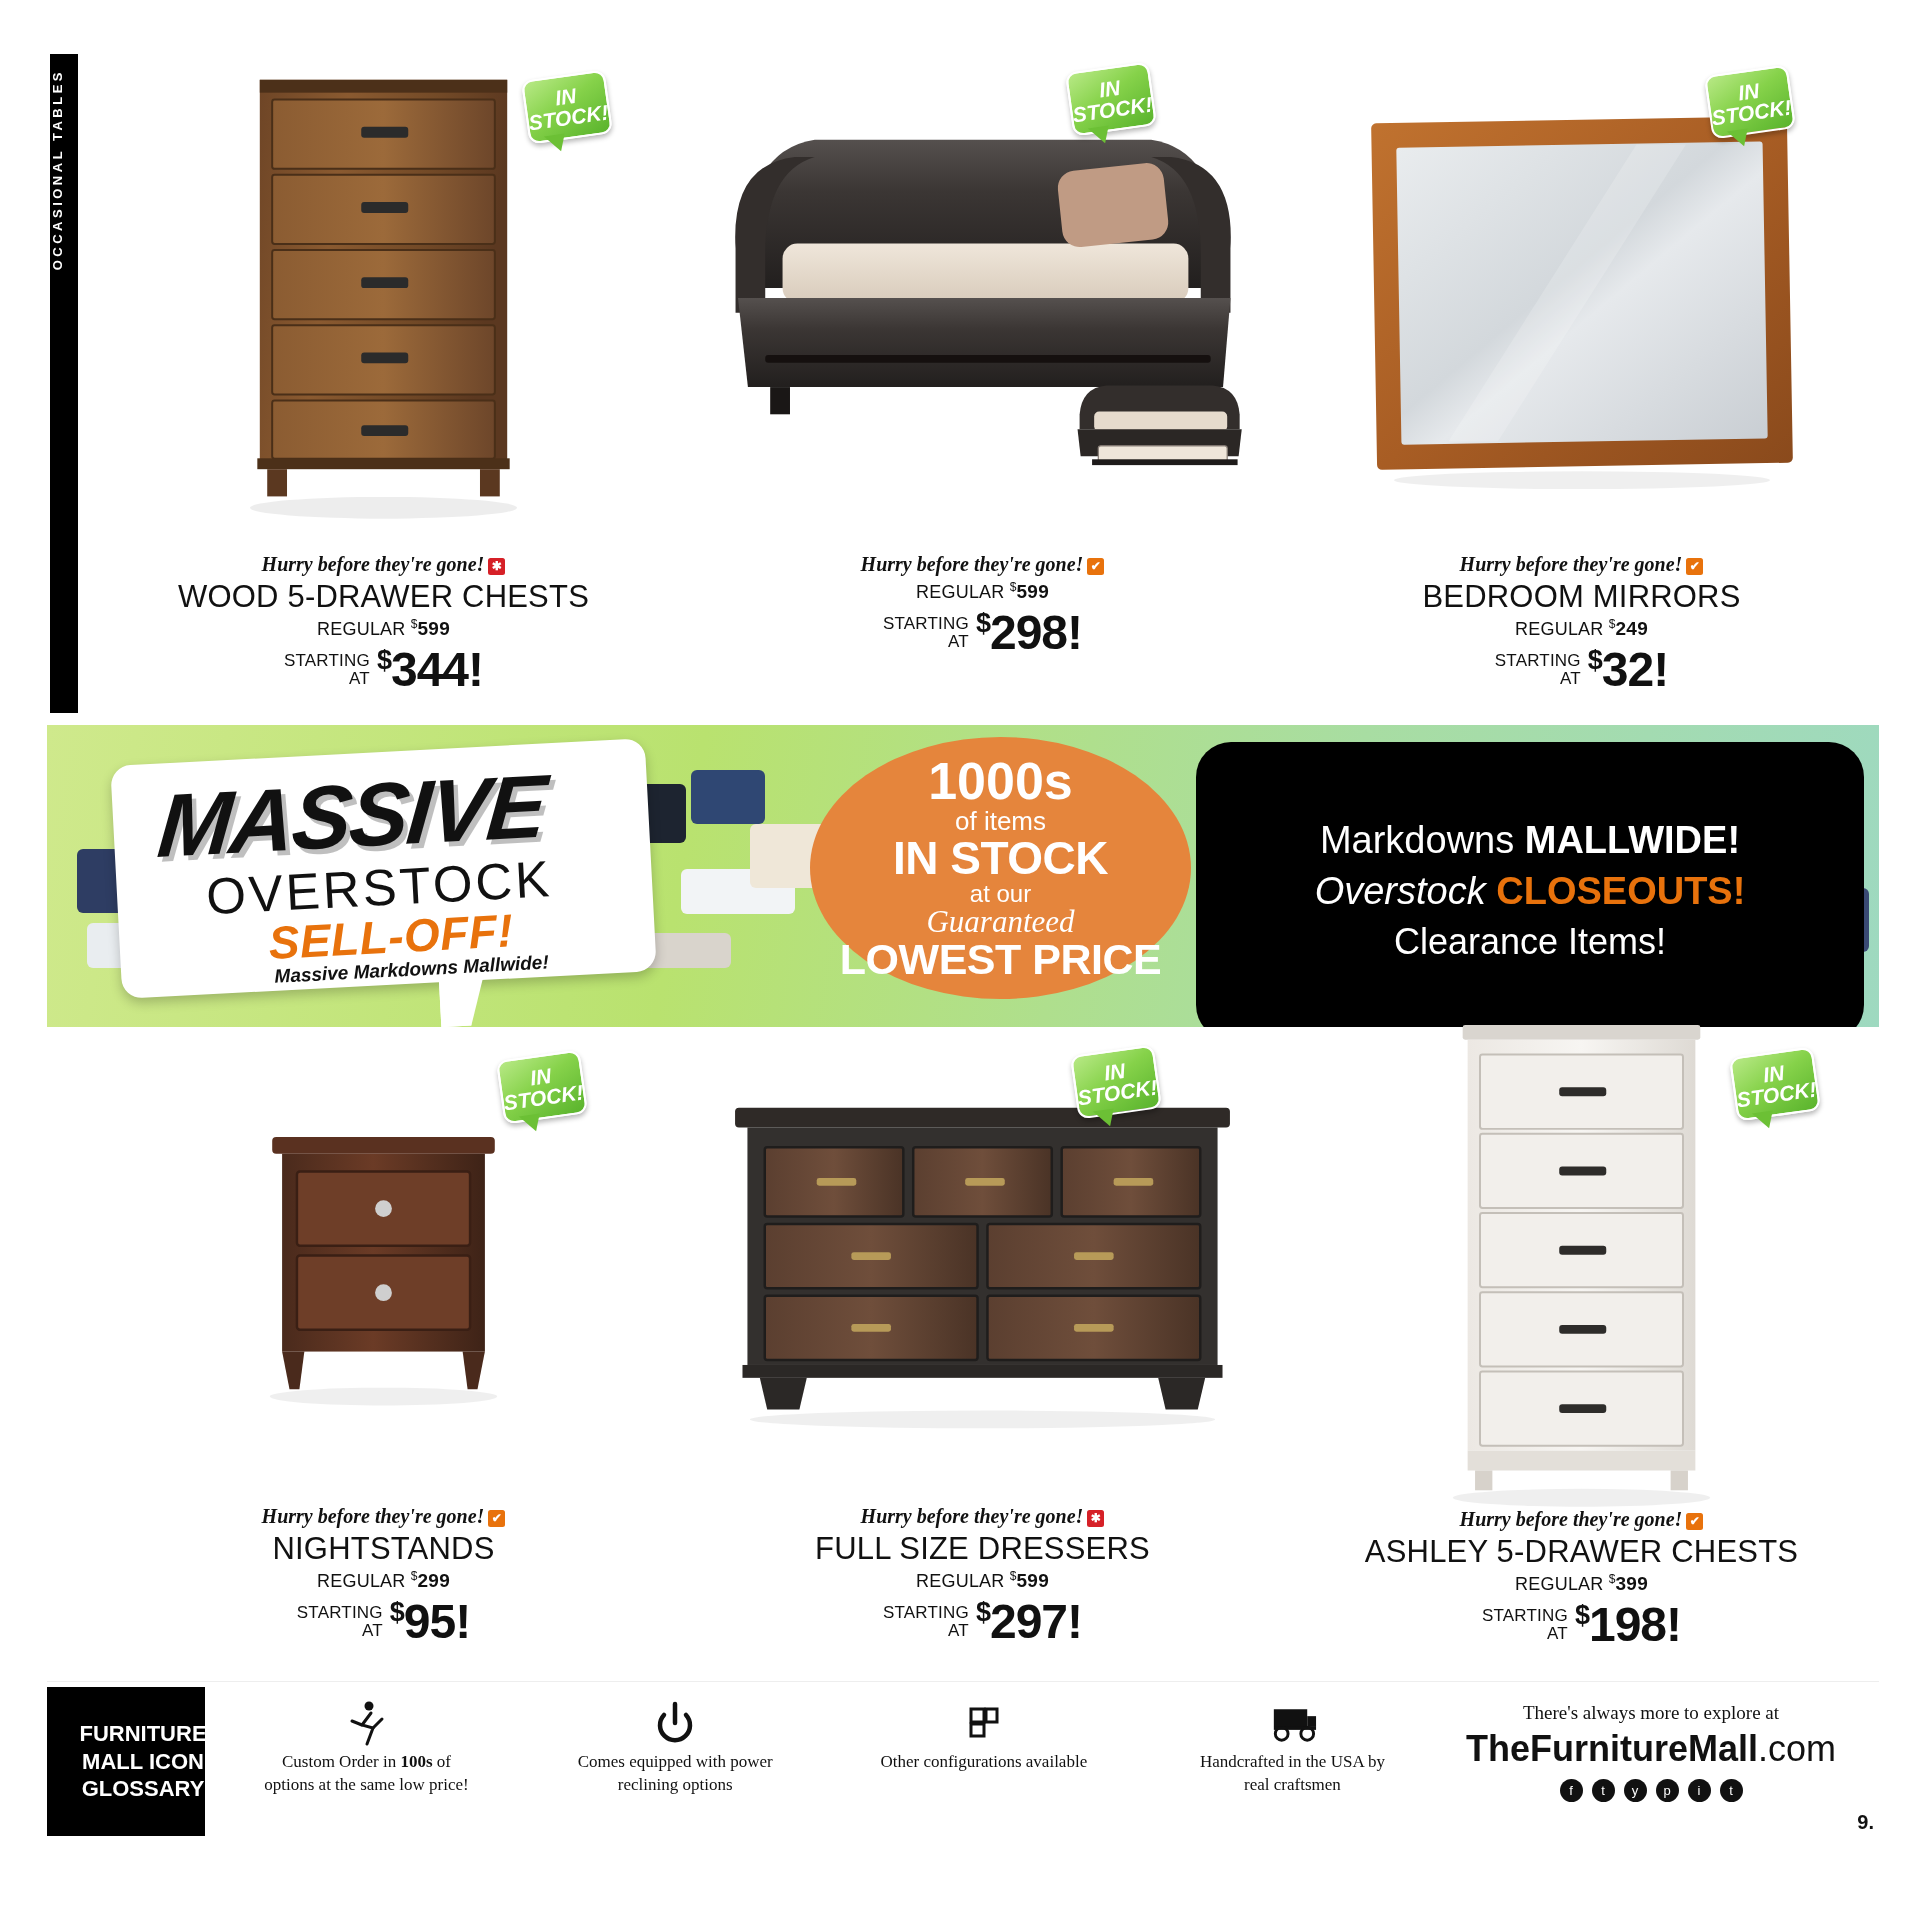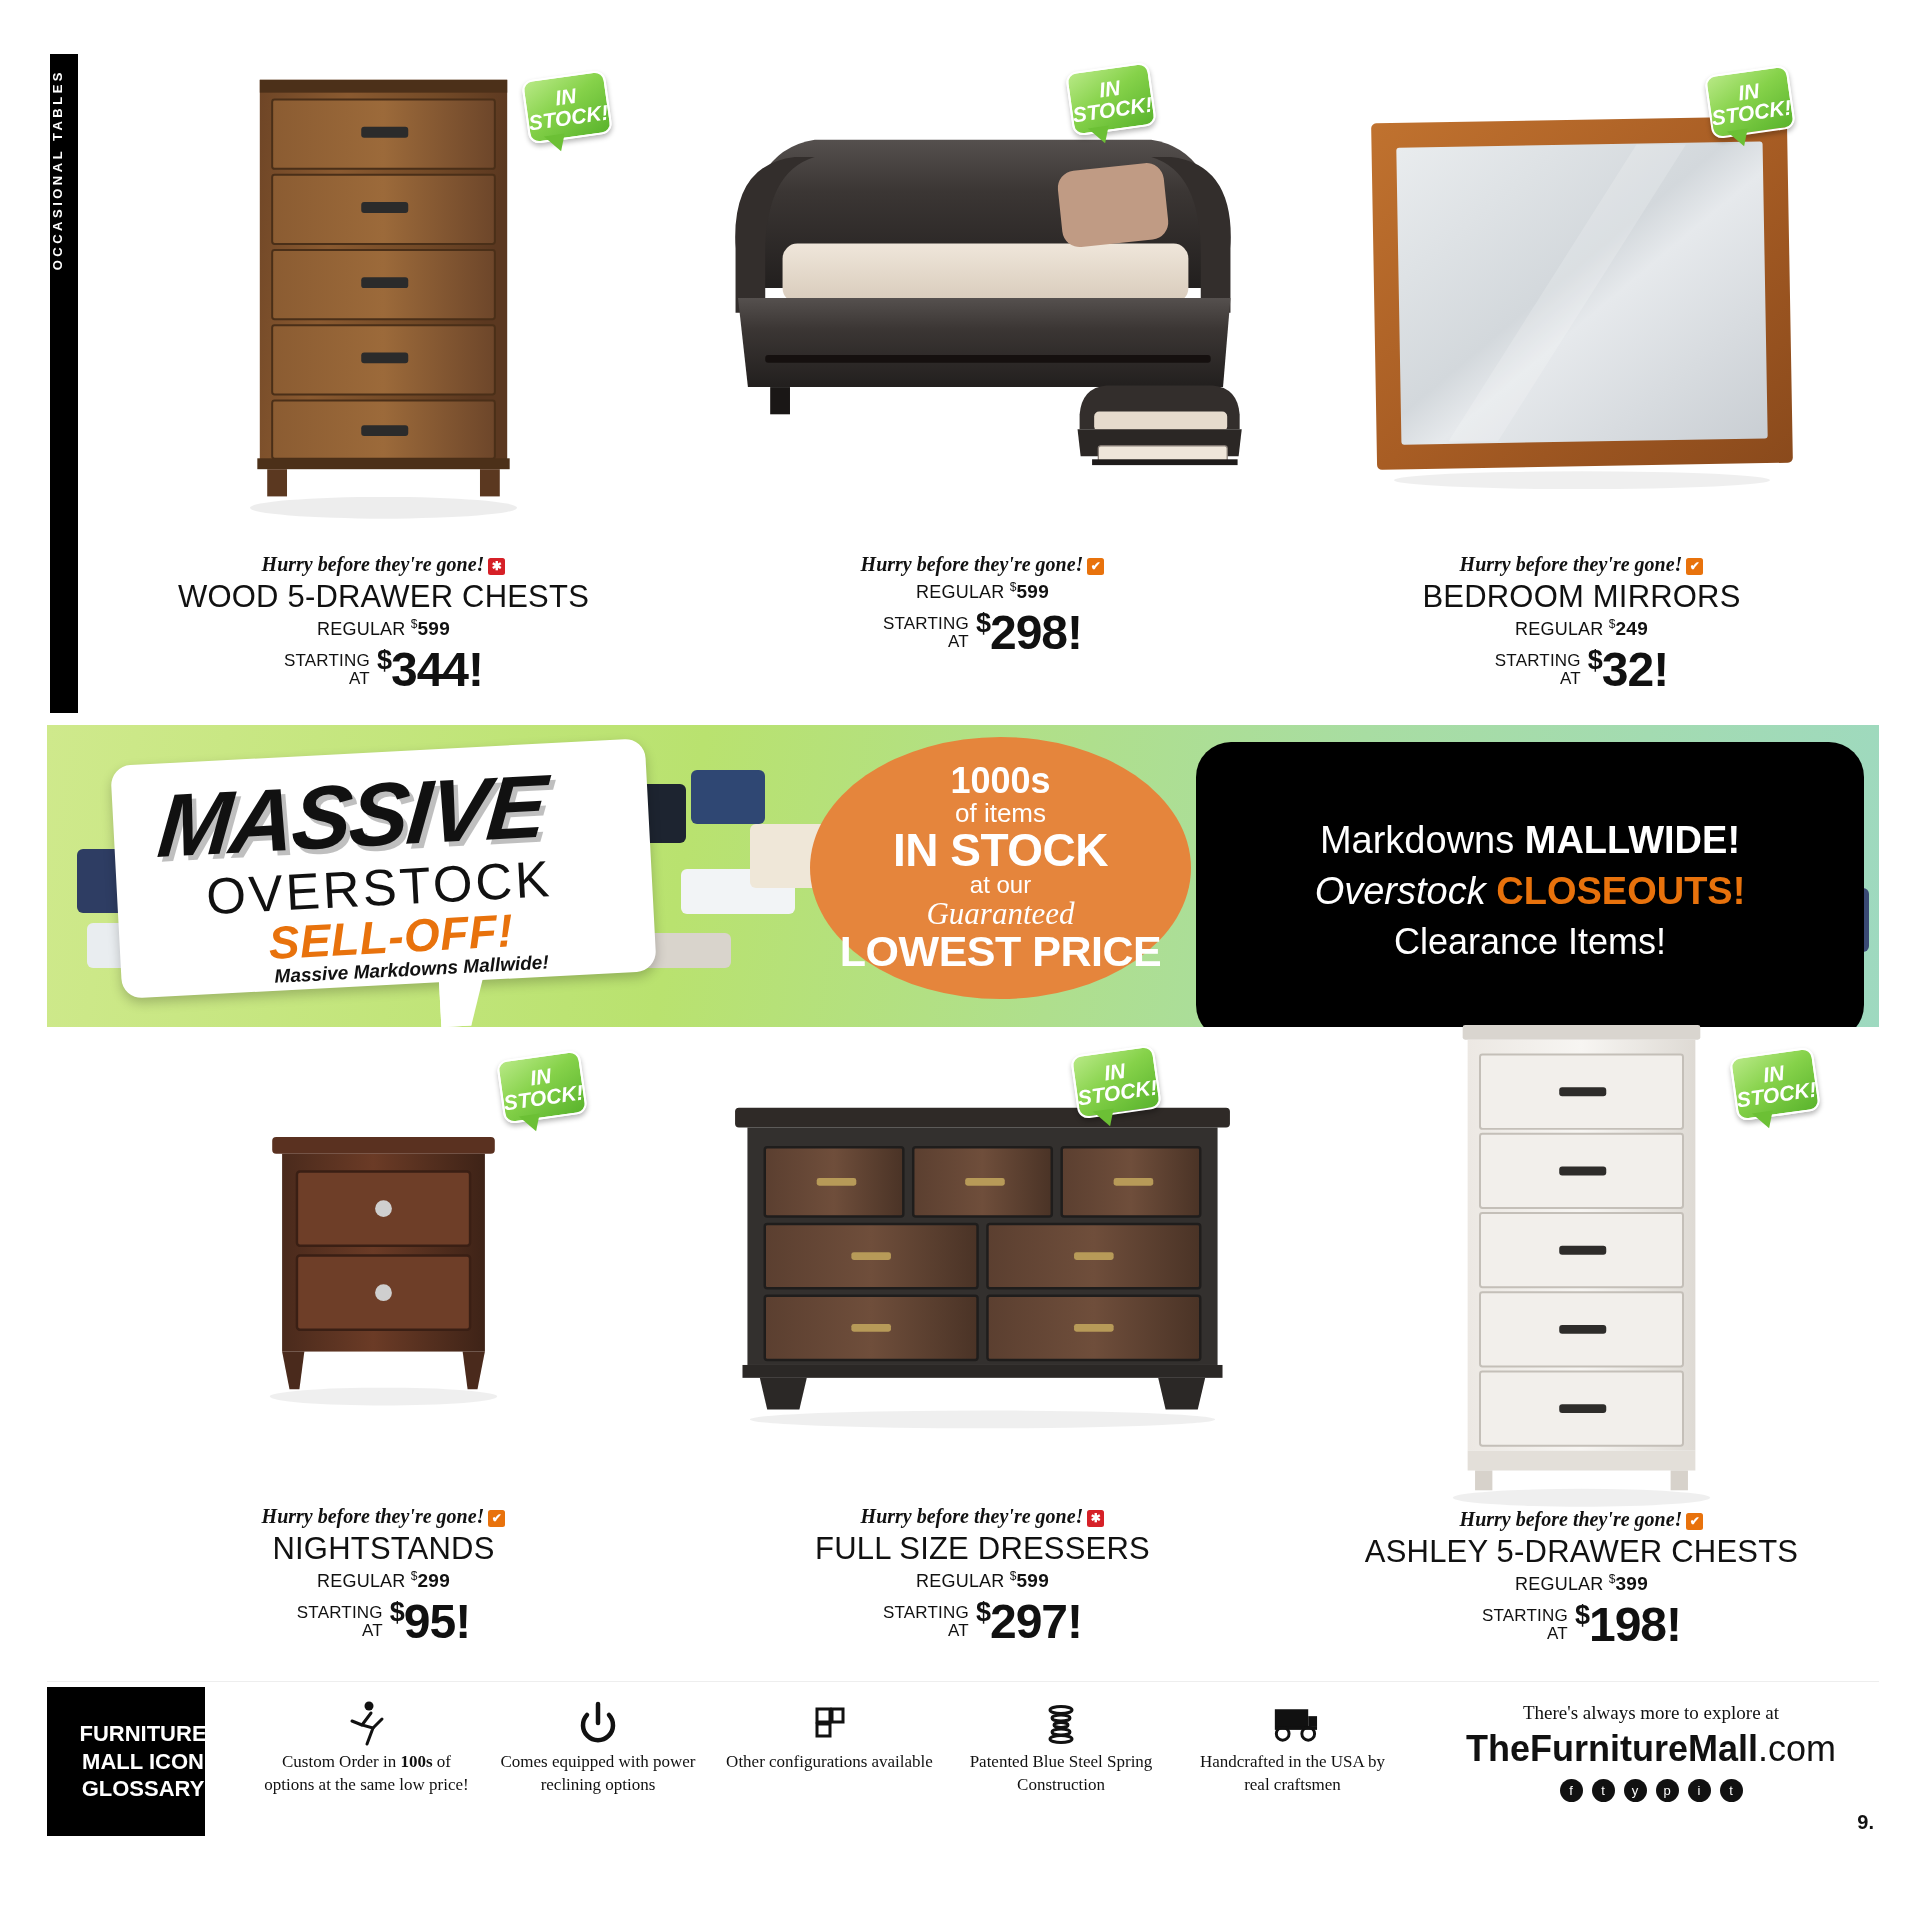--- a/index.html
+++ b/index.html
@@ -198,21 +198,21 @@
     position:absolute;
     left: 763px; top: 12.4px;
     width: 381px; height: 262px;
     border-radius: 50%;
     background:#e5853c;
     color:#fff;
     text-align:center;
     display:flex; flex-direction:column; align-items:center; justify-content:center;
     line-height: 1.02;
   }
-  .c-1000 { font-size: 36px; font-weight:bold; }
+  .c-1000 { font-size: 52px; font-weight:bold; }
   .c-items { font-size: 26px; }
   .c-instock { font-size: 46px; font-weight:bold; letter-spacing:-0.5px; }
   .c-atour { font-size: 24px; }
   .c-guar { font-family:"Liberation Serif",serif; font-style:italic; font-size: 31px; }
   .c-low { font-size: 43px; font-weight:bold; letter-spacing:-0.5px; }
 
   .blackbox {
     position:absolute;
     left: 1149px; top: 17.3px;
     width: 668px; height: 298px;
@@ -679,34 +679,20 @@
             <g stroke="#111" stroke-width="6" fill="none">
           <rect x="14" y="20" width="26" height="26"></rect>
           <rect x="44" y="20" width="22" height="26"></rect>
           <rect x="14" y="50" width="26" height="24"></rect>
         </g>
           </svg>
       </div>
       <div class="gtext">Other configurations available</div>
     </div>
 
-    <div class="gitem">
-      <div class="gicon">
-        <svg width="40" height="50" viewBox="0 0 80 100">
-            <g stroke="#111" stroke-width="6" fill="none">
-          <ellipse cx="40" cy="22" rx="22" ry="7"></ellipse>
-          <ellipse cx="40" cy="38" rx="18" ry="6"></ellipse>
-          <ellipse cx="40" cy="52" rx="14" ry="5"></ellipse>
-          <ellipse cx="40" cy="66" rx="18" ry="6"></ellipse>
-          <ellipse cx="40" cy="80" rx="22" ry="7"></ellipse>
-        </g>
-          </svg>
-      </div>
-      <div class="gtext">Patented Blue Steel Spring Construction</div>
-    </div>
 
     <div class="gitem">
       <div class="gicon">
         <svg width="54" height="50" viewBox="0 0 110 100">
           <path d="M18 20 L86 20 L86 56 L18 56 Z" fill="#111"></path>
           <path d="M86 34 L104 34 L104 56 L86 56 Z" fill="#111"></path>
           <circle cx="34" cy="70" r="13" fill="none" stroke="#111" stroke-width="6"></circle>
           <circle cx="86" cy="70" r="13" fill="none" stroke="#111" stroke-width="6"></circle>
           <rect x="18" y="56" width="86" height="6" fill="#111"></rect>
         </svg>

